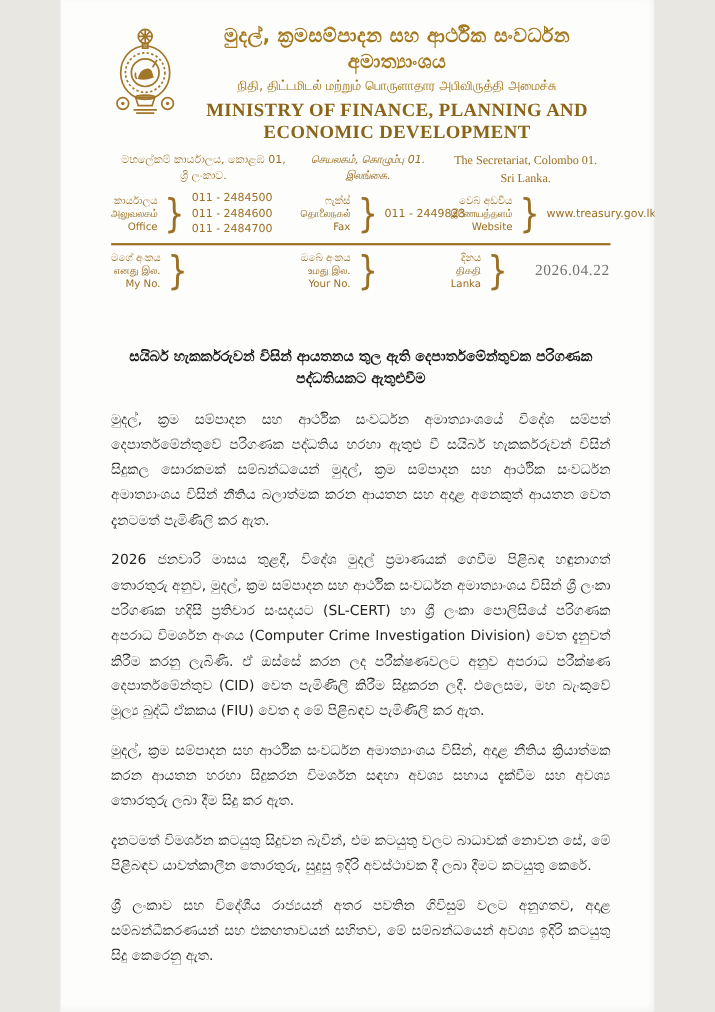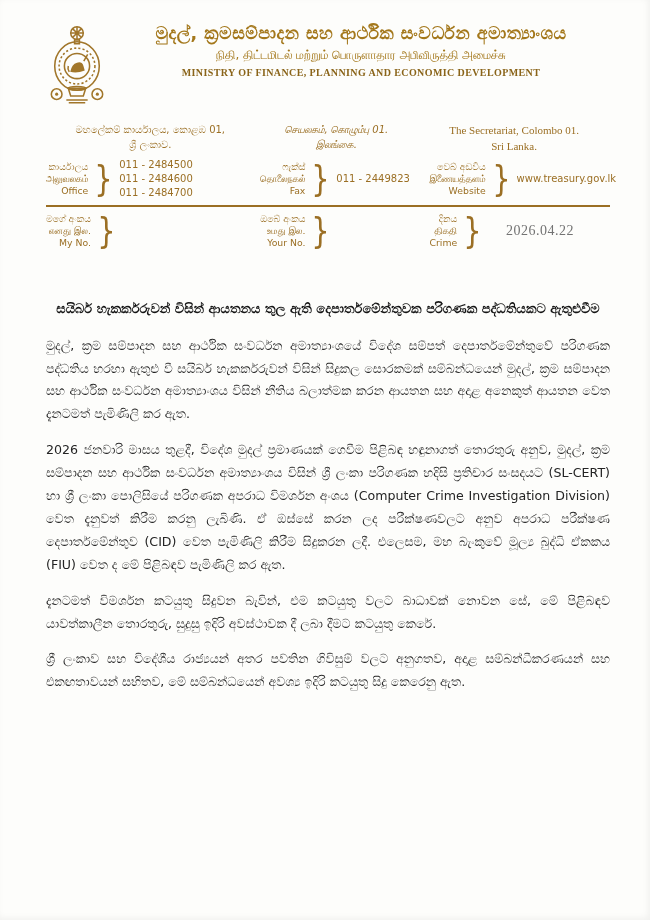--- a/index.html
+++ b/index.html
@@ -4,33 +4,33 @@
 <style>
   :root{
     --brown:#9b6f24;
     --brown-dark:#8a6419;
     --gold:#a4781c;
     --ink:#242424;
   }
   *{box-sizing:border-box;margin:0;padding:0;}
   html,body{background:#e9e7e2;}
   .page{
-    width:650px;height:920px;margin:0 auto;background:#fdfdfb;
+    width:540px;height:920px;margin:0 auto;background:#fdfdfb;
     font-family:"DejaVu Sans",sans-serif;position:relative;
     padding:20px 40px 0 46px;
     box-shadow:inset -2px -2px 6px rgba(0,0,0,0.05);
     overflow:hidden;
   }
   
   .letterhead{display:flex;align-items:flex-start;}
   .emblem{flex:0 0 66px;padding-top:4px;}
   .titles{flex:1;text-align:center;padding-top:2px;}
   .t-si{font-size:17.5px;font-weight:bold;color:var(--gold);letter-spacing:.5px;line-height:1.35;}
   .t-ta{font-size:12px;color:var(--gold);line-height:1.5;}
-  .t-en{font-family:"Liberation Serif",serif;font-size:10px;font-weight:bold;color:var(--brown-dark);letter-spacing:.4px;margin-top:3px;}
+  .t-en{font-family:"Liberation Serif",serif;font-size:17px;font-weight:bold;color:var(--brown-dark);letter-spacing:.4px;margin-top:3px;}
   
   .addr-row{display:flex;margin-top:9px;color:var(--brown);}
   .addr-col{text-align:center;font-size:10px;line-height:1.45;}
   .addr-col.a1{width:37%;}
   .addr-col.a2{width:29%;font-style:italic;}
   .addr-col.a3{width:34%;font-family:"Liberation Serif",serif;font-size:11px;}
   
   .contact-row,.ref-row{display:flex;align-items:center;color:var(--brown);}
   .contact-row{margin-top:3px;}
   .grp{display:flex;align-items:center;text-align:right;}
@@ -161,28 +161,29 @@
         <div>உமது இல.</div>
         <div>Your No.</div>
       </div>
       <div class="brace">}</div>
       <div class="vals"></div>
     </div>
     <div class="grp g-date">
       <div class="labels">
         <div>දිනය</div>
         <div>திகதி</div>
-        <div>Crime</div>
+        <div>Lanka</div>
       </div>
       <div class="brace">}</div>
       <div class="date-val">2026.04.22</div>
     </div>
   </div>
 
   <main class="doc-body">
     <h1 class="doc-title">සයිබර් හැකර්කරුවන් විසින් ආයතනය තුල ඇති දෙපාර්තමේන්තුවක පරිගණක පද්ධතියකට ඇතුළුවීම</h1>
     <p>මුදල්, ක්‍රම සම්පාදන සහ ආර්ථික සංවර්ධන අමාත්‍යාංශයේ විදේශ සම්පත් දෙපාර්තමේන්තුවේ පරිගණක පද්ධතිය හරහා ඇතුළු වී සයිබර් හැකර්කරුවන් විසින් සිදුකල සොරකමක් සම්බන්ධයෙන් මුදල්, ක්‍රම සම්පාදන සහ ආර්ථික සංවර්ධන අමාත්‍යාංශය විසින් නීතිය බලාත්මක කරන ආයතන සහ අදාළ අනෙකුත් ආයතන වෙත දැනටමත් පැමිණිලි කර ඇත.</p>
     <p>2026 ජනවාරි මාසය තුළදී, විදේශ මුදල් ප්‍රමාණයක් ගෙවීම පිළිබඳ හඳුනාගත් තොරතුරු අනුව, මුදල්, ක්‍රම සම්පාදන සහ ආර්ථික සංවර්ධන අමාත්‍යාංශය විසින් ශ්‍රී ලංකා පරිගණක හදිසි ප්‍රතිචාර සංසදයට (SL-CERT) හා ශ්‍රී ලංකා පොලිසියේ පරිගණක අපරාධ විමර්ශන අංශය (Computer Crime Investigation Division) වෙත දැනුවත් කිරීම කරනු ලැබිණි. ඒ ඔස්සේ කරන ලද පරීක්ෂණවලට අනුව අපරාධ පරීක්ෂණ දෙපාර්තමේන්තුව (CID) වෙත පැමිණිලි කිරීම සිදුකරන ලදී. එලෙසම, මහ බැංකුවේ මූල්‍ය බුද්ධි ඒකකය (FIU) වෙත ද මේ පිළිබඳව පැමිණිලි කර ඇත.</p>
+    <p>මුදල්, ක්‍රම සම්පාදන සහ ආර්ථික සංවර්ධන අමාත්‍යාංශය විසින්, අදාළ නීතිය ක්‍රියාත්මක කරන ආයතන හරහා සිදුකරන විමර්ශන සඳහා අවශ්‍ය සහාය දැක්වීම සහ අවශ්‍ය තොරතුරු ලබා දීම සිදු කර ඇත.</p>
     <p>දැනටමත් විමර්ශන කටයුතු සිදුවන බැවින්, එම කටයුතු වලට බාධාවක් නොවන සේ, මේ පිළිබඳව යාවත්කාලීන තොරතුරු, සුදුසු ඉදිරි අවස්ථාවක දී ලබා දීමට කටයුතු කෙරේ.</p>
     <p>ශ්‍රී ලංකාව සහ විදේශීය රාජ්‍යයන් අතර පවතින ගිවිසුම් වලට අනුගතව, අදාළ සම්බන්ධීකරණයන් සහ එකඟතාවයන් සහිතව, මේ සම්බන්ධයෙන් අවශ්‍ය ඉදිරි කටයුතු සිදු කෙරෙනු ඇත.</p>
   </main>
 
 </div>
 
 </body></html>

